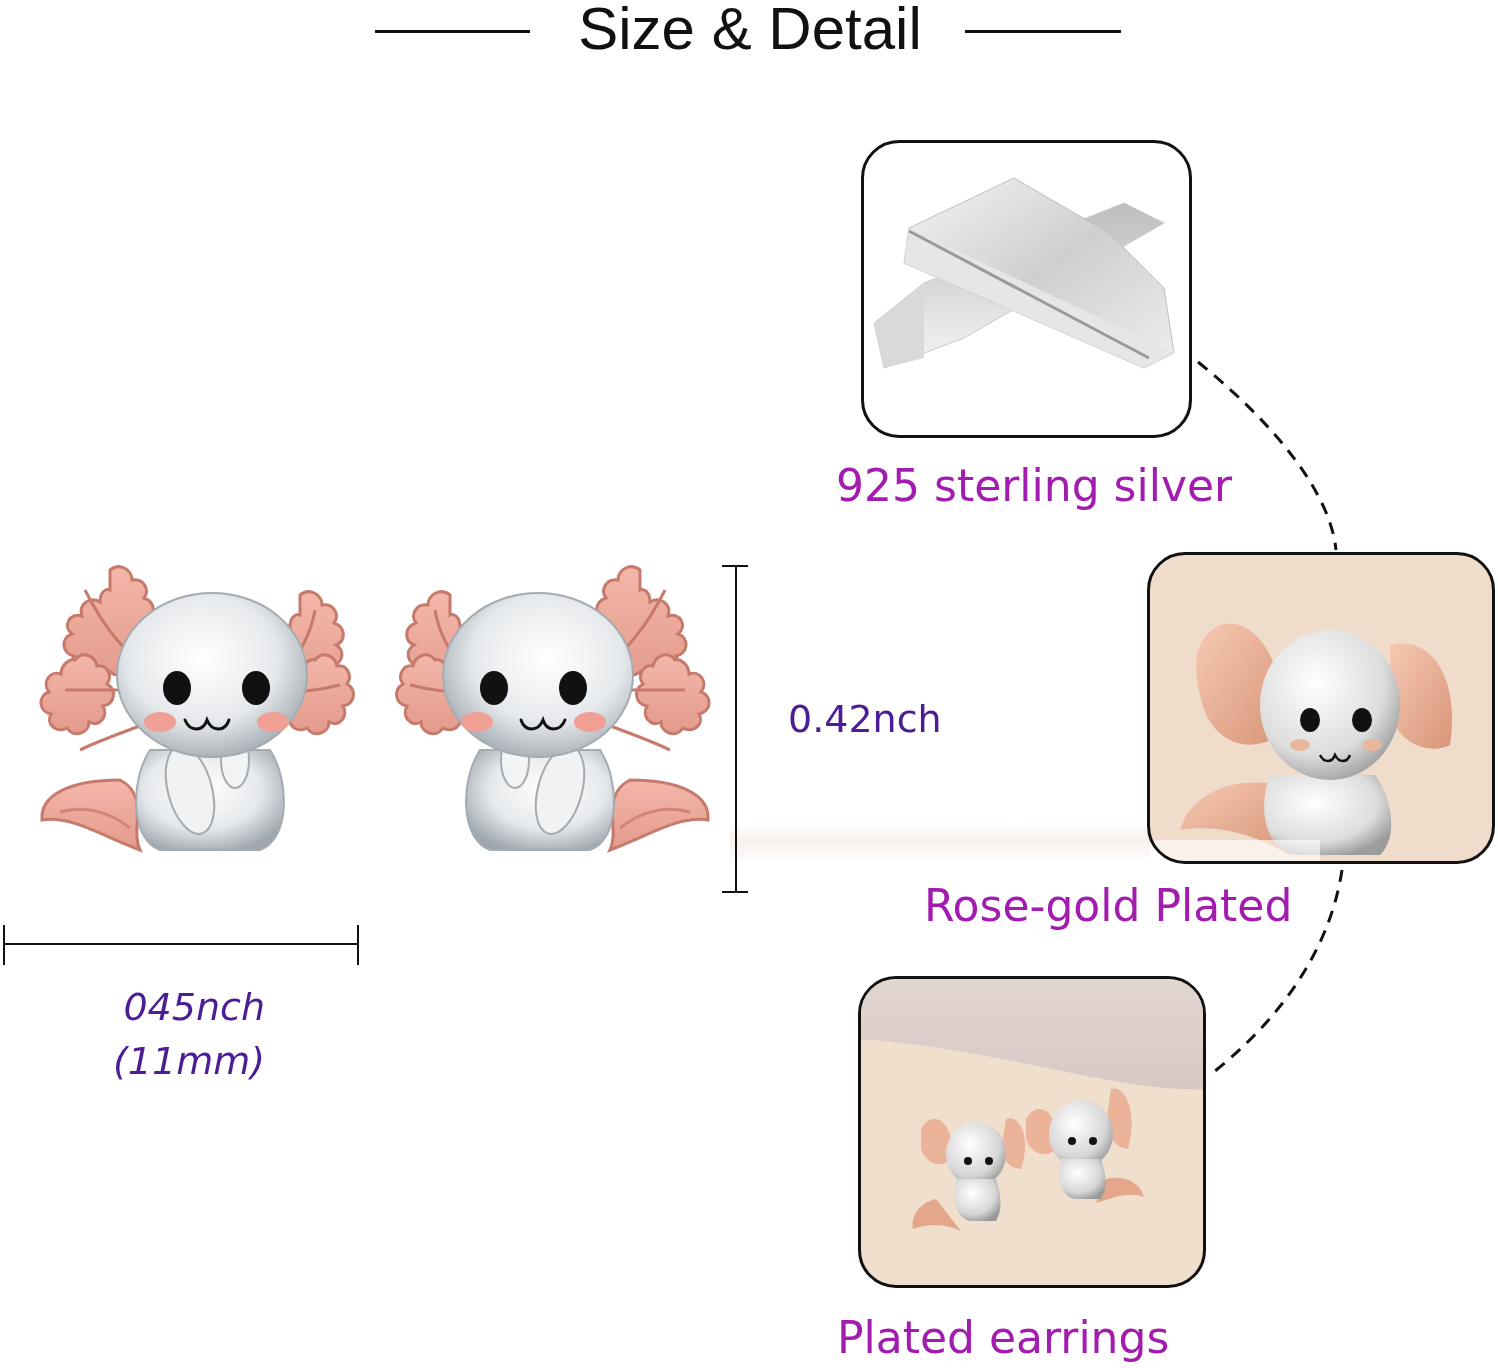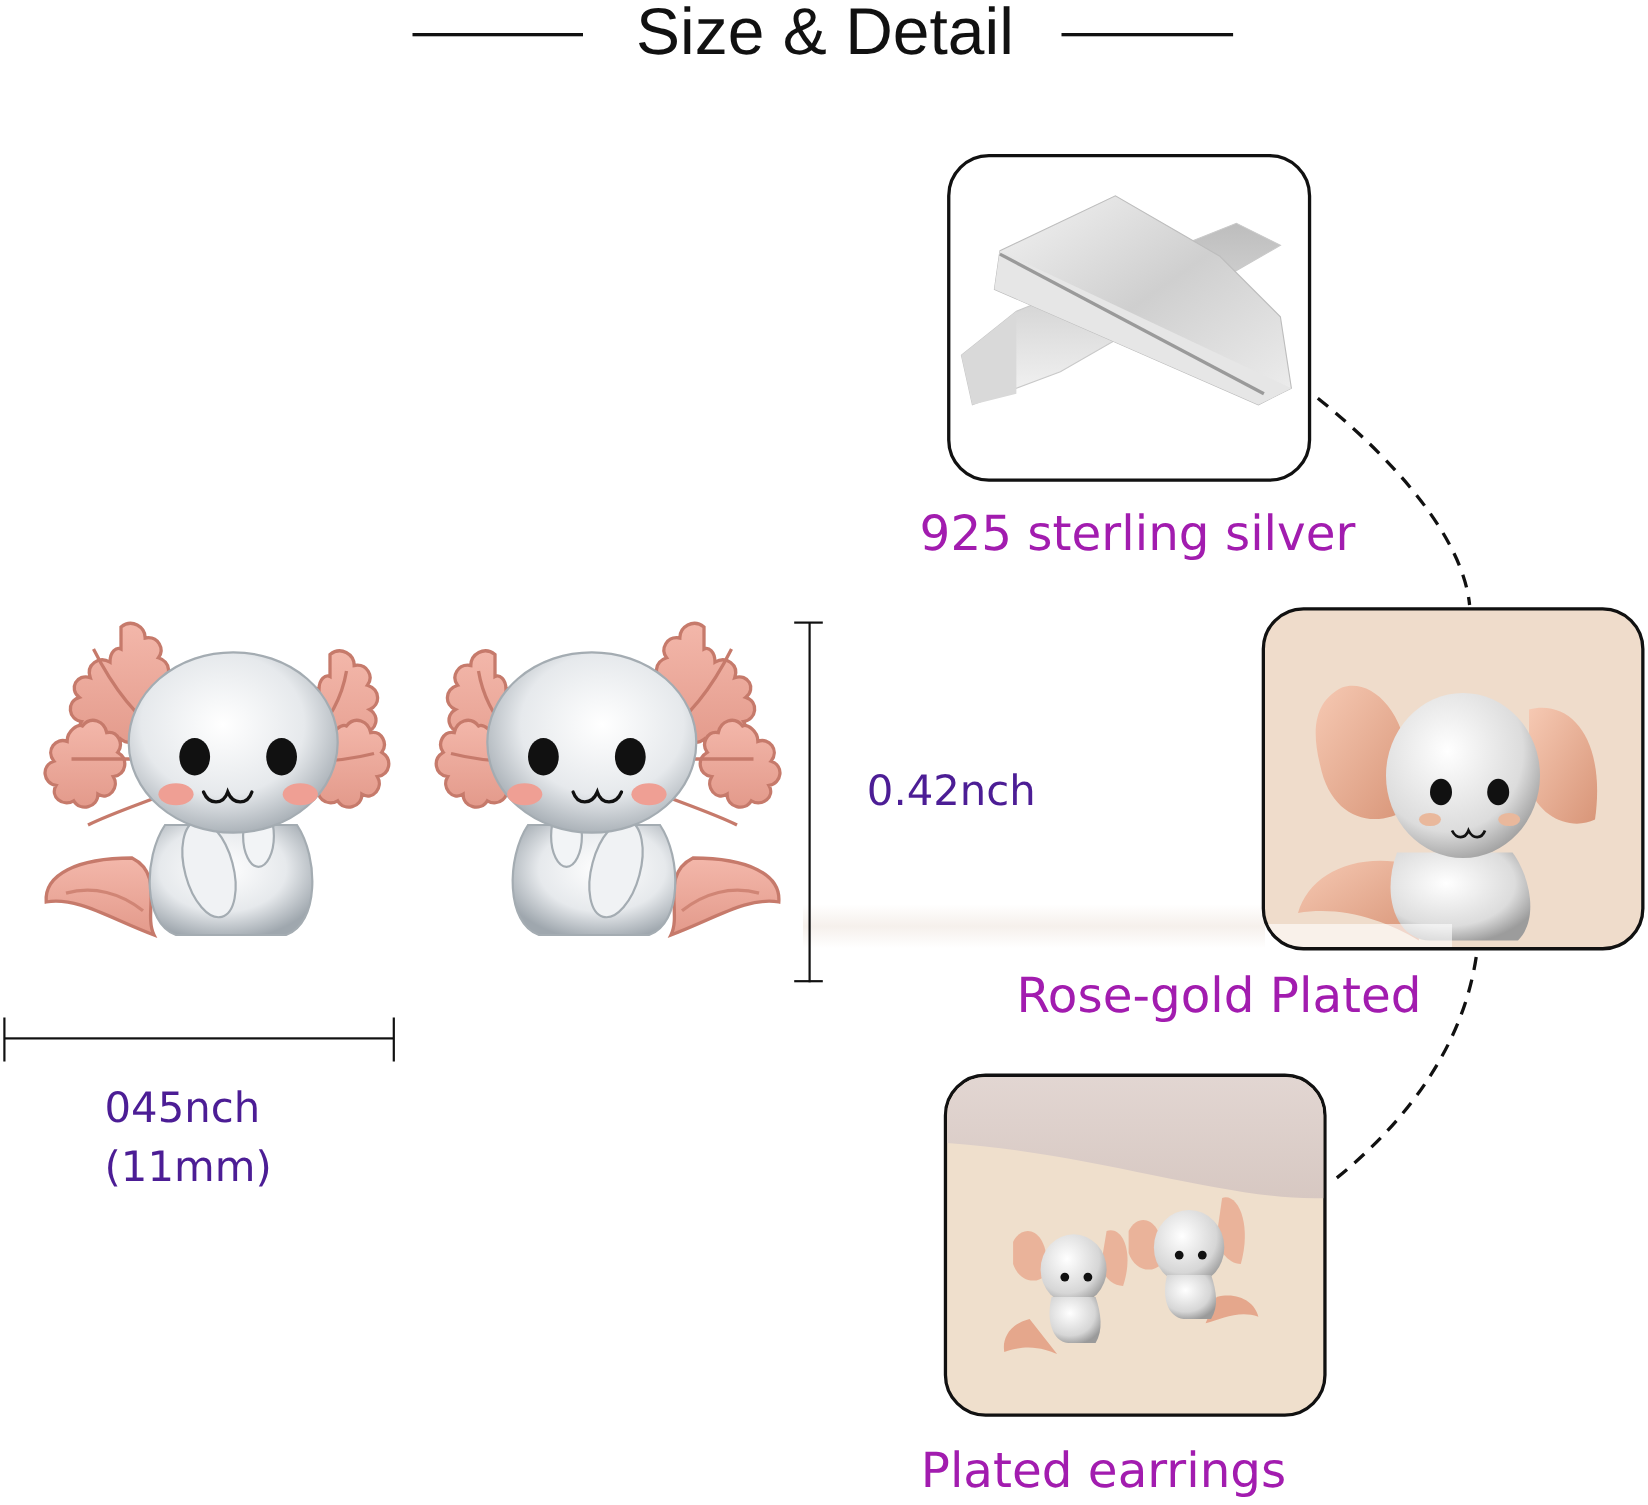--- a/index.html
+++ b/index.html
@@ -85,21 +85,21 @@
 <div class="dim-v"></div>
 <div class="dim-v-cap" style="top:565px;"></div>
 <div class="dim-v-cap" style="top:891px;"></div>
 <div class="dim-label" style="left:788px; top:692px;">
   <div>0.42nch</div>
 </div>
 
 <div class="dim-h"></div>
 <div class="dim-h-cap" style="left:3px;"></div>
 <div class="dim-h-cap" style="left:357px;"></div>
-<div class="dim-label" style="left:95px; top:980px; text-align:left; width:170px;">
+<div class="dim-label" style="left:95px; top:980px; text-align:right; width:170px;font-style:italic;">
   <div>045nch</div>
   <div>(11mm)</div>
 </div>
 
 <svg class="abs" style="left:1190px; top:340px;" width="170" height="740" viewBox="0 0 170 740">
   <path d="M 8 22 C 80 80, 140 150, 146 210" fill="none" stroke="#111" stroke-width="3" stroke-dasharray="12 9"></path>
   <path d="M 152 530 C 140 610, 90 680, 20 735" fill="none" stroke="#111" stroke-width="3" stroke-dasharray="12 9"></path>
 </svg>
 
 <div class="card" style="left:861px; top:140px; width:331px; height:298px; background:#fff;">

